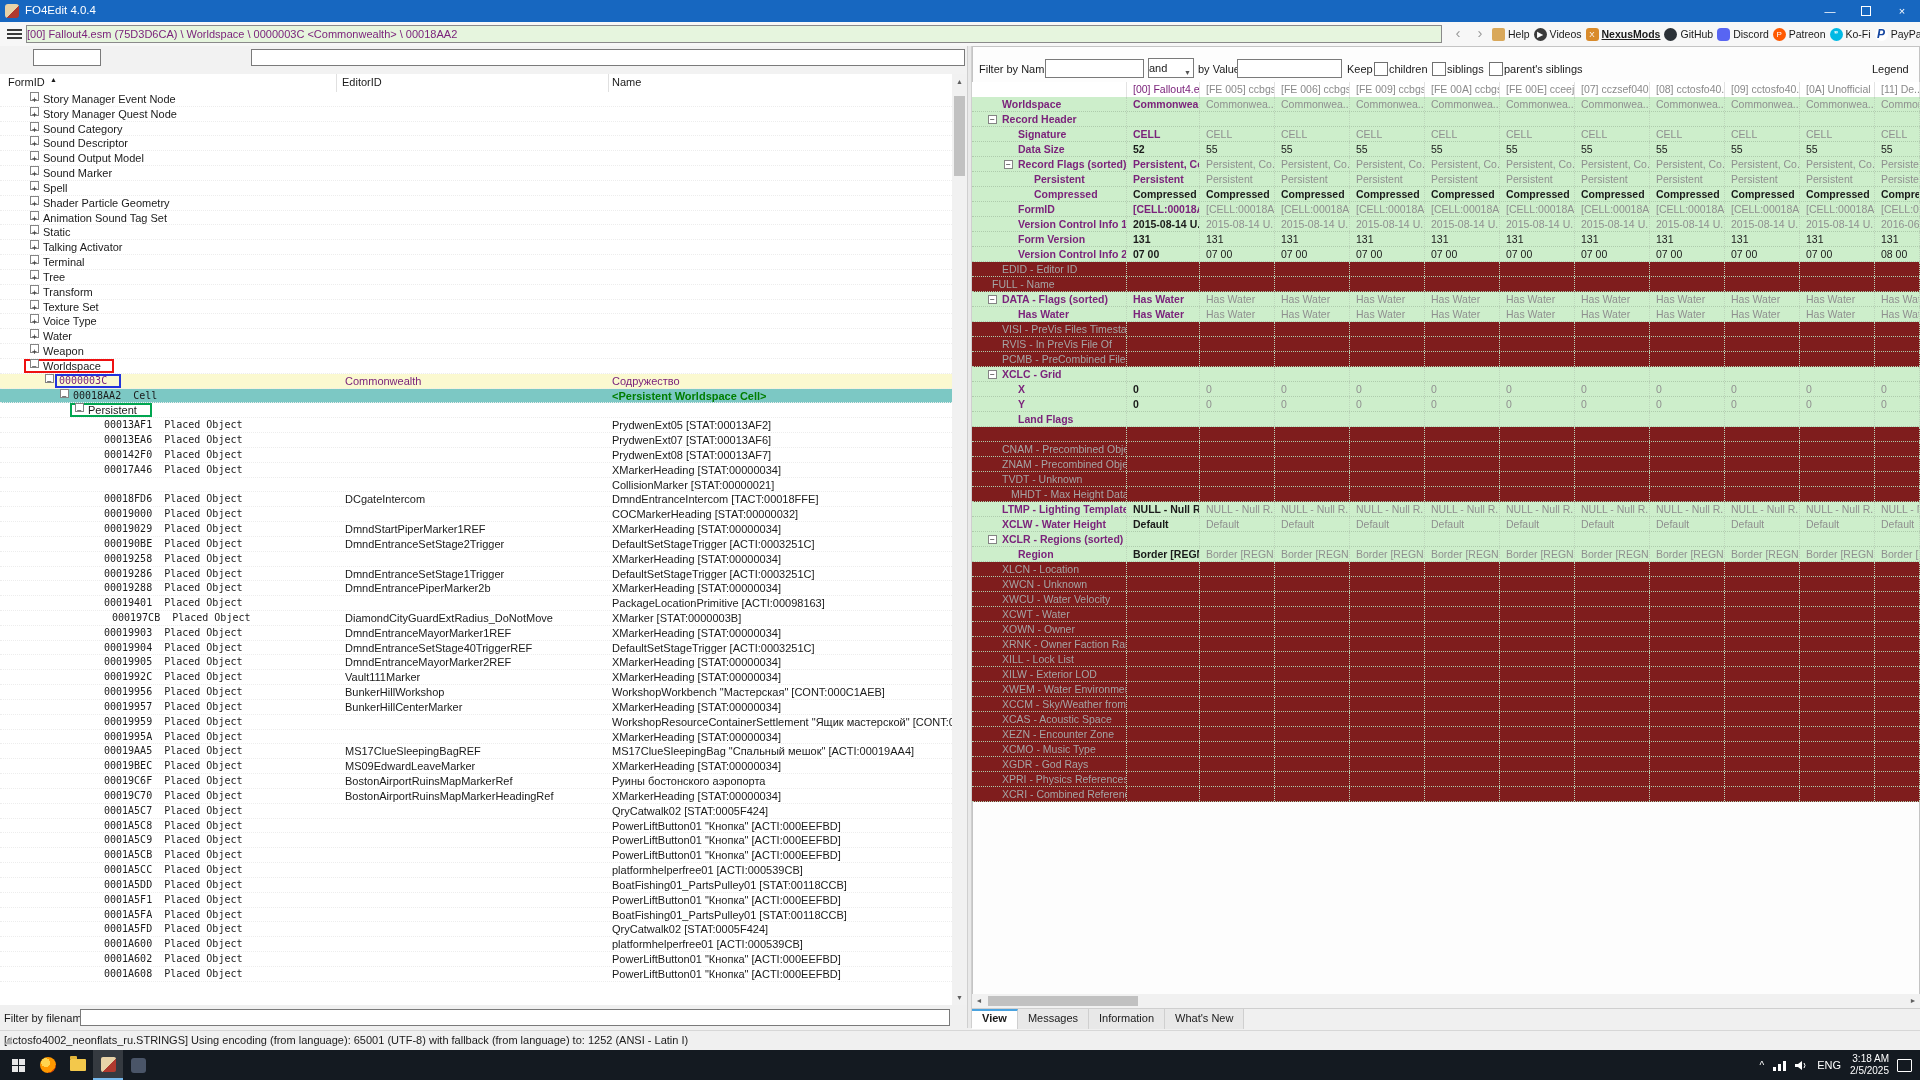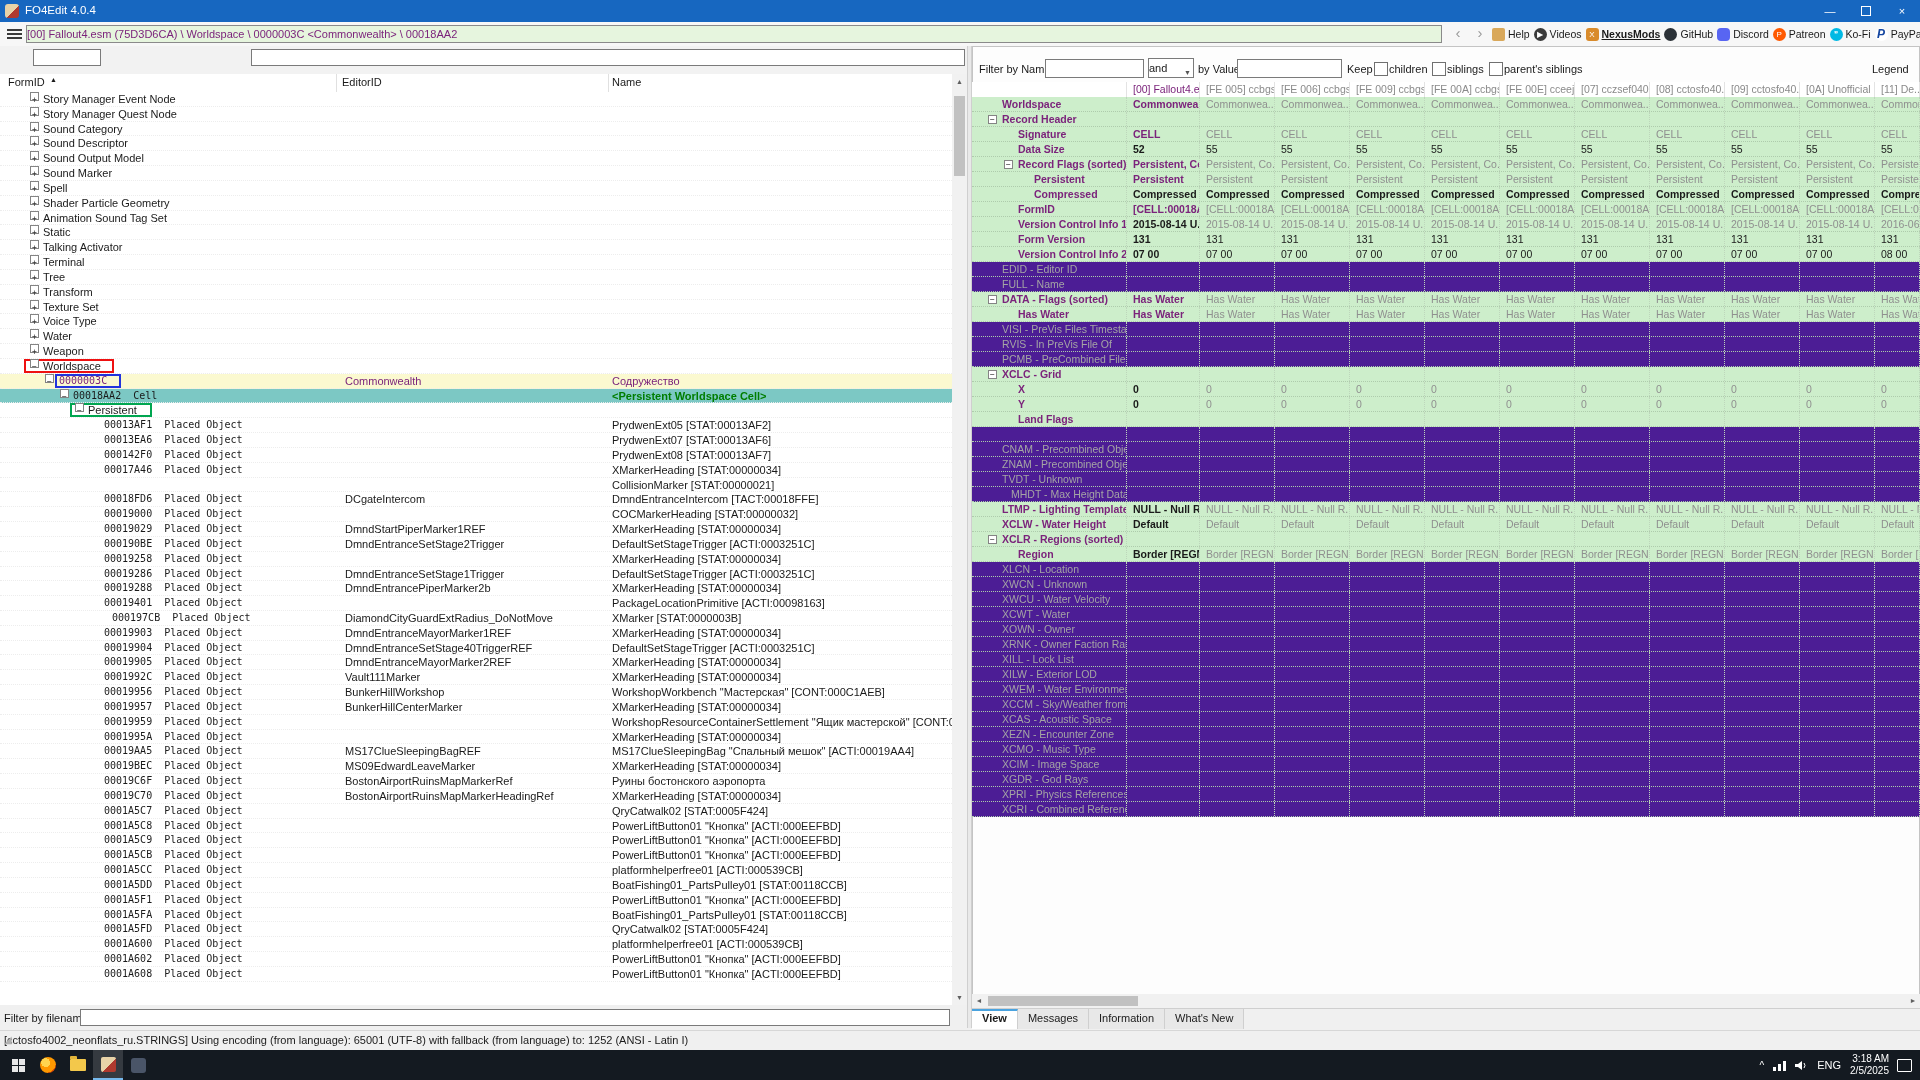--- a/index.html
+++ b/index.html
@@ -75,21 +75,21 @@
   .legend{position:absolute;left:1872px;top:63px;color:#1a1a1a;}
   .rhead{position:absolute;left:972px;top:82px;width:948px;height:15px;background:#fff;border-bottom:1px solid #c9c9c9;display:flex;overflow:hidden;}
   .rhc{box-sizing:border-box;border-right:1px solid #e3e3e3;padding:1px 0 0 6px;white-space:nowrap;overflow:hidden;
        color:#8a8a8a;font-size:10.5px;flex:0 0 75px;}
   .rhc.first{flex:0 0 155px;}
   .rhc.c0{flex:0 0 73px;color:#7b237b;}
   .rhc.clast{flex:1 1 auto;}
   .rrows{position:absolute;left:972px;top:97px;width:948px;height:720px;display:flex;flex-direction:column;overflow:hidden;}
   .rrow{flex:0 0 15px;display:flex;border-bottom:1px dotted #aecbac;overflow:hidden;box-sizing:border-box;}
   .rrow.present{background:#cdeecb;}
-  .rrow.absent{background:#4c1d95;text-align:right;}
+  .rrow.absent{background:#7f1d1d;text-align:right;}
   .rcell{box-sizing:border-box;border-right:1px dotted #bdd6bb;flex:0 0 75px;padding-top:1px;
          white-space:nowrap;overflow:hidden;font-size:10.5px;position:relative;}
   .rcell.first{flex:0 0 155px;text-overflow:ellipsis;}
   .rcell.c0{flex:0 0 73px;}
   .rcell.clast{flex:1 1 auto;}
   .rcell .pad{padding-left:6px;display:inline-block;}
   .rlbl{position:absolute;top:1px;white-space:nowrap;}
   .rlbl.pres{color:#7b237b;font-weight:600;}
   .rlbl.abs2{color:#a5a5a5;}
   .rexp{position:absolute;top:3px;width:9px;height:9px;border:1px solid #848484;background:#fff;
@@ -714,21 +714,21 @@
         <div class="rcell"></div>
         <div class="rcell"></div>
         <div class="rcell"></div>
         <div class="rcell"></div>
         <div class="rcell"></div>
         <div class="rcell"></div>
         <div class="rcell clast"></div>
       </div>
       <div class="rrow absent">
         <div class="rcell first">
-          <span class="rlbl abs2" style="left: 30px;">FULL - Name</span>
+          <span class="rlbl abs2" style="left: 20px;">FULL - Name</span>
         </div>
         <div class="rcell c0"></div>
         <div class="rcell"></div>
         <div class="rcell"></div>
         <div class="rcell"></div>
         <div class="rcell"></div>
         <div class="rcell"></div>
         <div class="rcell"></div>
         <div class="rcell"></div>
         <div class="rcell"></div>
@@ -1214,36 +1214,20 @@
         <div class="rcell"></div>
         <div class="rcell"></div>
         <div class="rcell"></div>
         <div class="rcell"></div>
         <div class="rcell"></div>
         <div class="rcell clast"></div>
       </div>
       <div class="rrow absent">
         <div class="rcell first">
           <span class="rlbl abs2" style="left: 30px;">XCMO - Music Type</span>
-        </div>
-        <div class="rcell c0"></div>
-        <div class="rcell"></div>
-        <div class="rcell"></div>
-        <div class="rcell"></div>
-        <div class="rcell"></div>
-        <div class="rcell"></div>
-        <div class="rcell"></div>
-        <div class="rcell"></div>
-        <div class="rcell"></div>
-        <div class="rcell"></div>
-        <div class="rcell clast"></div>
-      </div>
-      <div class="rrow absent">
-        <div class="rcell first">
-          <span class="rlbl abs2" style="left: 30px;">XCIM - Image Space</span>
         </div>
         <div class="rcell c0"></div>
         <div class="rcell"></div>
         <div class="rcell"></div>
         <div class="rcell"></div>
         <div class="rcell"></div>
         <div class="rcell"></div>
         <div class="rcell"></div>
         <div class="rcell"></div>
         <div class="rcell"></div>

